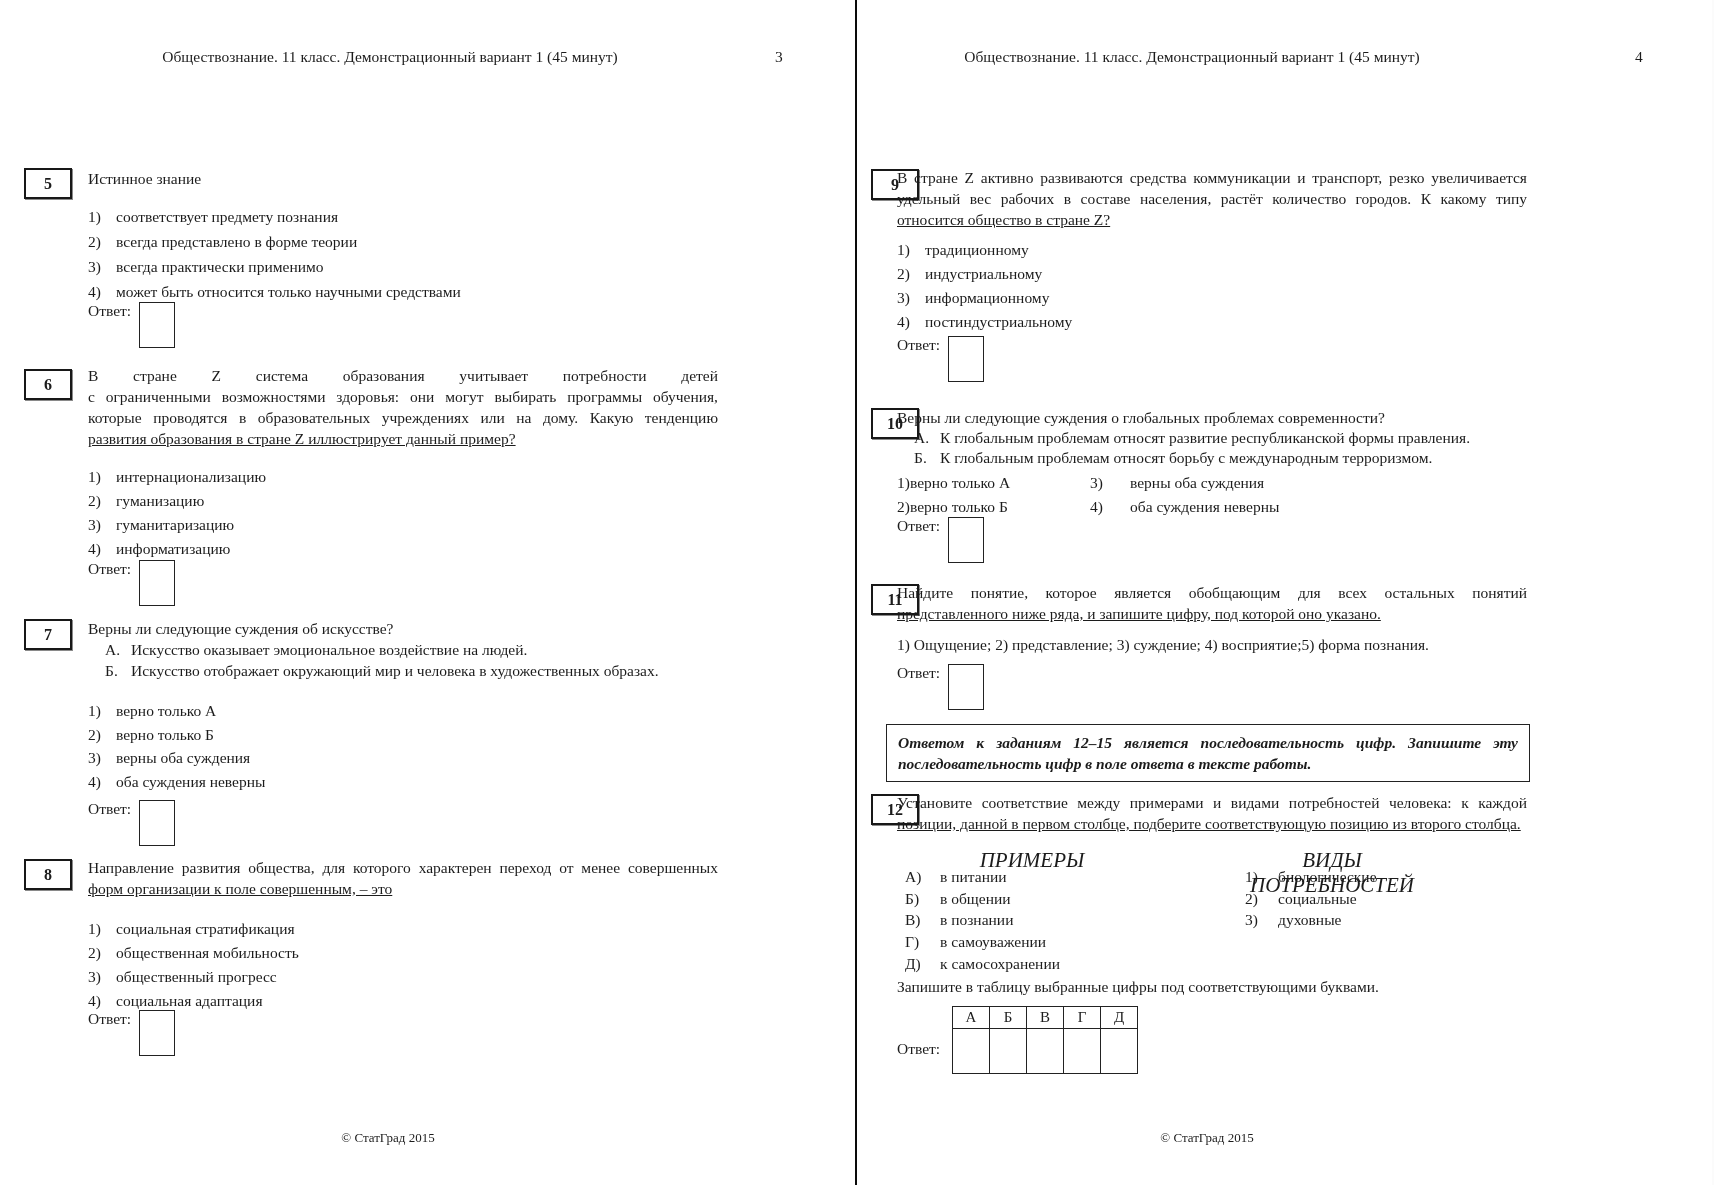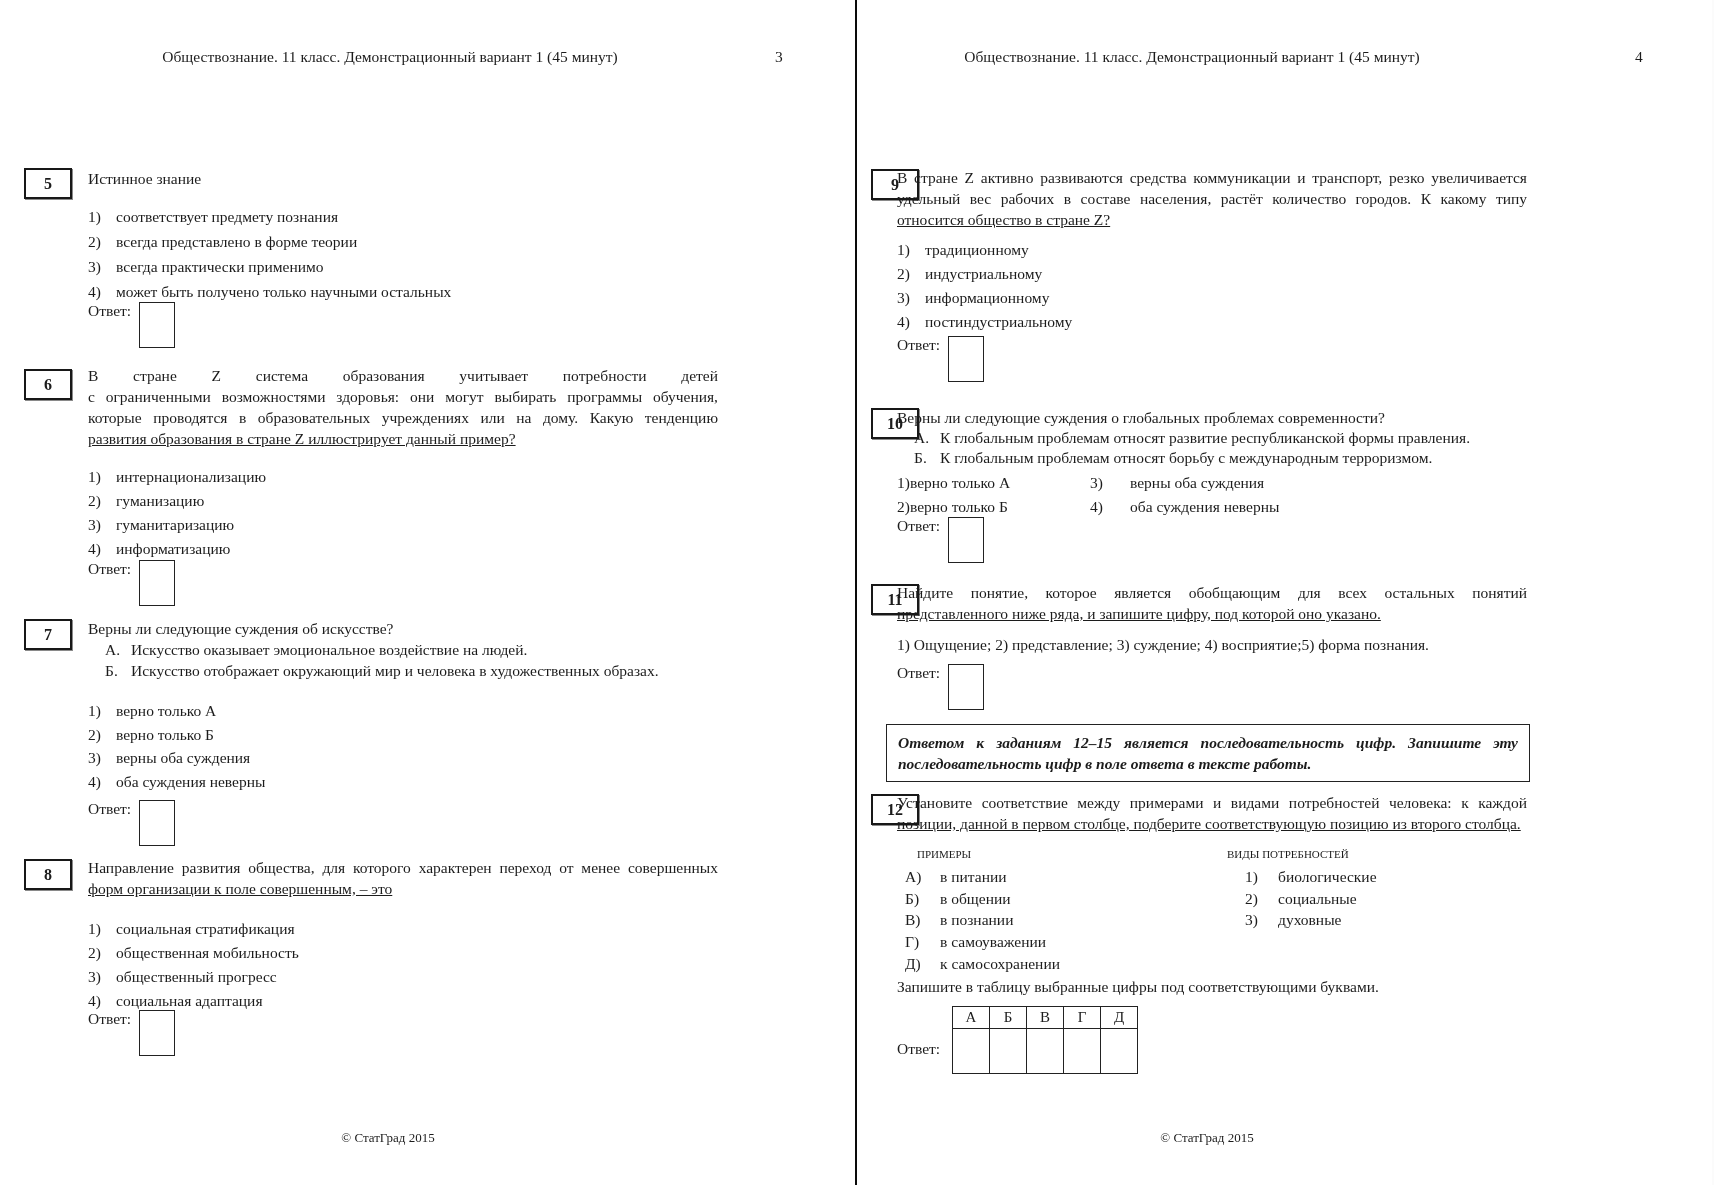--- a/index.html
+++ b/index.html
@@ -39,21 +39,21 @@
   .ansbox{width:34px;height:44px;border:1.5px solid #222;flex:none;background:#fff;}
 
   .series{position:absolute;font-size:15.5px;white-space:nowrap;}
 
   .notice{
     position:absolute;border:1.5px solid #222;padding:7px 11px;width:620px;
     font-weight:bold;font-style:italic;font-size:15.5px;line-height:21px;
   }
   .notice .jl{text-align:justify;text-align-last:justify;}
 
-  .colhead{position:absolute;font-size:11px;}
+  .colhead{position:absolute;font-size:21px;text-align:center;font-style:italic;}
   .mlist{position:absolute;font-size:15.5px;line-height:21.7px;}
   .mrow{display:flex;}
   .mlist .ml{flex:none;}
   .mlist.ex .ml{width:35px;}
   .mlist.ty .ml{width:33px;}
 
   table.mtable{position:absolute;border-collapse:collapse;}
   table.mtable td{border:1.5px solid #222;width:36px;text-align:center;font-size:15px;padding:0;}
   table.mtable tr.hr td{height:21px;}
   table.mtable tr.br td{height:44px;}
@@ -77,21 +77,21 @@
     <div class="opt">
         <span class="n">2)</span>
         <span>всегда представлено в форме теории</span>
       </div>
     <div class="opt">
         <span class="n">3)</span>
         <span>всегда практически применимо</span>
       </div>
     <div class="opt">
         <span class="n">4)</span>
-        <span>может быть получено только научными остальных</span>
+        <span>может быть относится только научными средствами</span>
       </div>
   </div>
   <div class="ansrow" style="left:88px;top:302px">
     <span>Ответ:</span>
     <span class="ansbox"></span>
   </div>
 
   <div class="qnumbox" style="left:24px;top:369px">6</div>
   <div class="para" style="left:88px;top:365px">
     <div class="jl">В стране Z система образования учитывает потребности детей</div>

